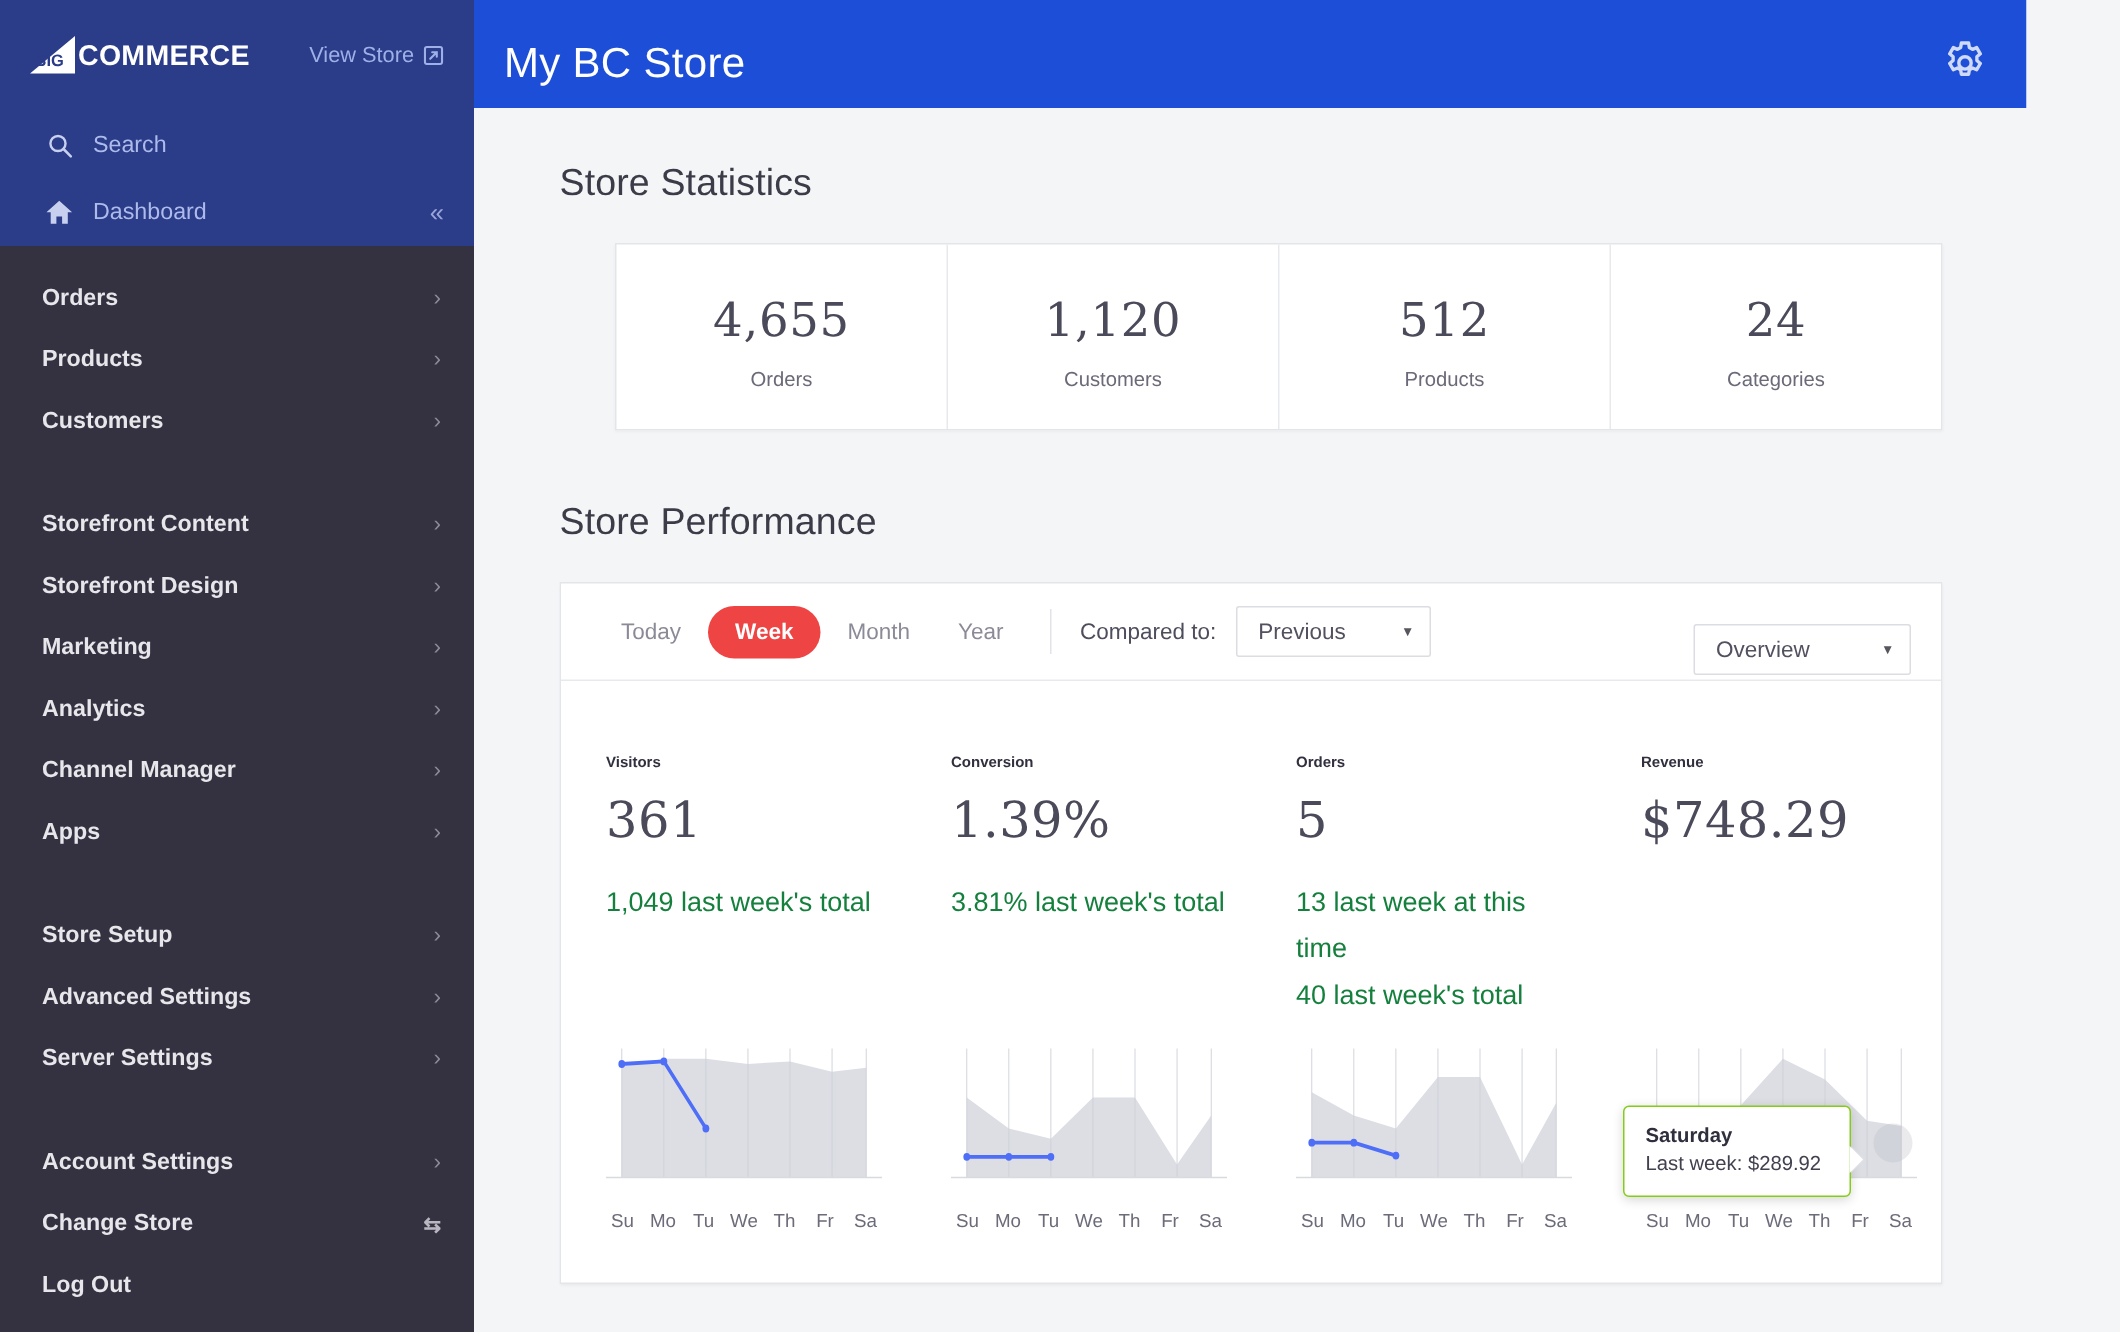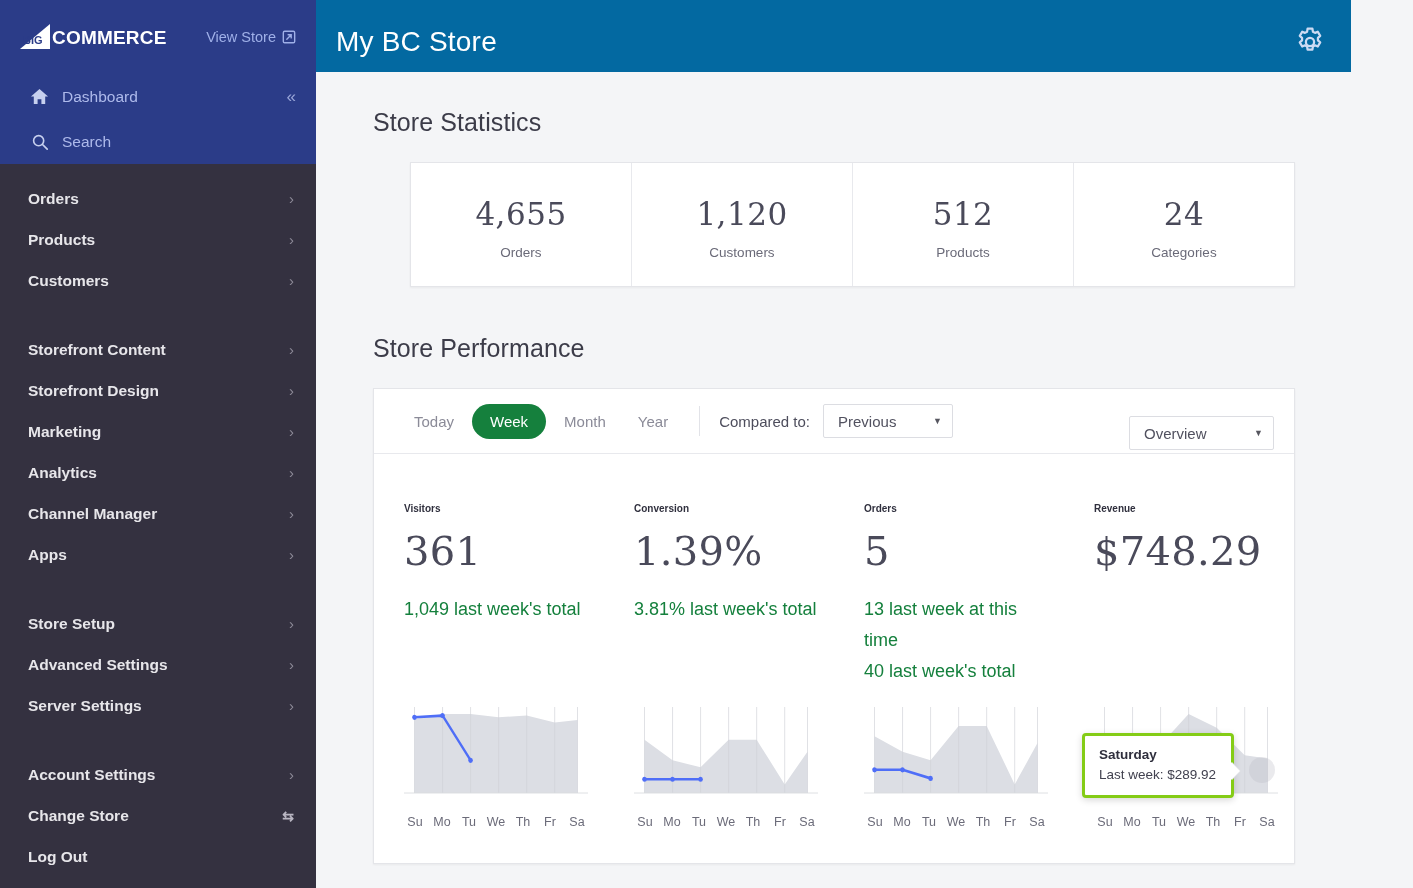--- a/index.html
+++ b/index.html
@@ -56,21 +56,21 @@
   .nav-item .caret {
     margin-left: auto; color: #8d8a98; font-size: 15px;
     line-height: 1; font-weight: 400;
   }
   .nav-item .swap { margin-left: auto; color: #b9b6c2; font-size: 14px; line-height:1; }
   .nav-gap { height: 28px; }
 
   
   .main { flex: 1 1 auto; height: 888px; overflow: hidden; background: #f4f5f7; }
   .topbar {
-    height: 72px; background: #0369a1;
+    height: 72px; background: #1d4ed8;
     display: flex; align-items: center;
     padding: 12px 24px 0 20px;
   }
   .store-title {
     color: #ffffff; font-size: 28px; font-weight: 400; letter-spacing: .2px;
   }
   .gear-btn { margin-left: auto; width: 34px; height: 34px; opacity: .92; }
   .gear-btn svg { display: block; }
 
   .content { padding: 36px 56px 0 57px; }
@@ -108,58 +108,58 @@
   .panel-toolbar {
     display: flex; align-items: center;
     height: 65px; padding: 0 20px 0 26px;
     border-bottom: 1px solid #e8e9ed;
   }
   .tseg { display: flex; align-items: center; gap: 4px; }
   .tbtn {
     font-size: 15px; color: #8b8b98;
     padding: 8px 14px; border-radius: 18px; line-height: 1;
   }
-  .tbtn.active { background: #15803d; color: #ffffff; font-weight: 400; padding: 10px 18px; }
+  .tbtn.active { background: #ef4444; color: #ffffff; font-weight: 700; padding: 10px 18px; }
   .tool-div { width: 1px; height: 30px; background: #e2e3e8; margin: 0 19px 0 17px; }
   .cmp-label { font-size: 15px; color: #4d4d5c; margin-right: 13px; }
   .select {
     border: 1px solid #dcdde2; background: #fff;
     height: 34px; display: flex; align-items: center;
     padding: 0 10px 0 14px; font-size: 15px; color: #51515f;
     border-radius: 2px; min-width: 130px;
   }
   .select .arr { margin-left: auto; font-size: 9px; color: #56565f; padding-left: 14px; }
   .select.overview { min-width: 145px; margin-top: 24px; }
   .spacer { margin-left: auto; }
 
   .metrics { display: flex; padding: 26px 0 0 0; }
   .metric { flex: 1 1 0; padding: 0 14px 0 30px; }
   .m-title { font-size: 10px; color: #30303e; font-weight: 700; margin-top: 23px; }
   .m-value {
     font-family: "DejaVu Serif", serif;
-    font-size: 40px; color: #4a4a5a; font-weight: 400;
+    font-size: 33px; color: #4a4a5a; font-weight: 400;
     margin-top: 14px; line-height: 1.15; letter-spacing: .3px;
   }
   .m-subs { margin-top: 20px; min-height: 40px; }
   .m-sub { font-size: 18px; color: #15803d; line-height: 1.72; }
 
   
   .sparks { display: flex; padding: 14px 0 34px 0; position: relative; }
   .spark { flex: 1 1 0; padding: 0 16px 0 30px; position: relative; }
   .spark svg { display: block; width: 100%; height: 108px; }
   .daylabels {
     display: flex; justify-content: space-between;
     padding: 6px 0 0 0; font-size: 12.5px; color: #6b6b79;
   }
   .daylabels span { width: 22px; text-align: center; }
 
   
   .tooltip {
-    position: absolute; left: 18px; top: 32px;
-    background: #ffffff; border: 3px solid #84cc16;
+    position: absolute; left: 18px; top: 44px;
+    background: #ffffff; border: 1px solid #84cc16;
     box-shadow: 0 2px 7px rgba(0,0,0,.16);
     border-radius: 4px; padding: 9px 14px 11px 14px;
     width: 152px; z-index: 10;
   }
   .tt-title { font-size: 13.5px; font-weight: 700; color: #2f2f3d; line-height: 1.45; }
   .tt-line { font-size: 13.5px; color: #41414f; line-height: 1.45; }
   .tt-arrow {
     position: absolute; right: -9px; top: 26px;
     width: 0; height: 0;
     border-top: 9px solid transparent;
@@ -192,36 +192,36 @@
           <span>View Store</span>
           <svg class="ext-icon" viewBox="0 0 16 16">
             <rect x="1.5" y="1.5" width="13" height="13" rx="1.5" fill="none" stroke="#9fb0e8" stroke-width="1.6"></rect>
             <path d="M5.5 10.5 L10.5 5.5 M7 5.5 L10.5 5.5 L10.5 9" fill="none" stroke="#9fb0e8" stroke-width="1.6" stroke-linecap="round"></path>
           </svg>
         </div>
       </div>
 
       <div class="sb-row">
         <span class="ic">
+          <svg width="18" height="18" viewBox="0 0 20 20">
+            <circle cx="8.5" cy="8.5" r="5.6" fill="none" stroke="#c7d0ef" stroke-width="1.8"></circle>
+            <path d="M12.8 12.8 L18 18" stroke="#c7d0ef" stroke-width="1.9" stroke-linecap="round"></path>
+          </svg>
+        </span>
+        <span>Search</span>
+      </div>
+
+      <div class="sb-row">
+        <span class="ic">
           <svg width="19" height="19" viewBox="0 0 20 20">
             <path d="M10 2 L19 10 H16 V18 H12 V13 H8 V18 H4 V10 H1 Z" fill="#c7d0ef"></path>
           </svg>
         </span>
         <span>Dashboard</span>
         <span class="chev-left">«</span>
-      </div>
-
-      <div class="sb-row">
-        <span class="ic">
-          <svg width="18" height="18" viewBox="0 0 20 20">
-            <circle cx="8.5" cy="8.5" r="5.6" fill="none" stroke="#c7d0ef" stroke-width="1.8"></circle>
-            <path d="M12.8 12.8 L18 18" stroke="#c7d0ef" stroke-width="1.9" stroke-linecap="round"></path>
-          </svg>
-        </span>
-        <span>Search</span>
       </div>
     </div>
 
     <nav class="sb-nav">
 
       <div>
         <div class="nav-item">
           <span>Orders</span>
           <span class="caret">›</span>
         </div>

